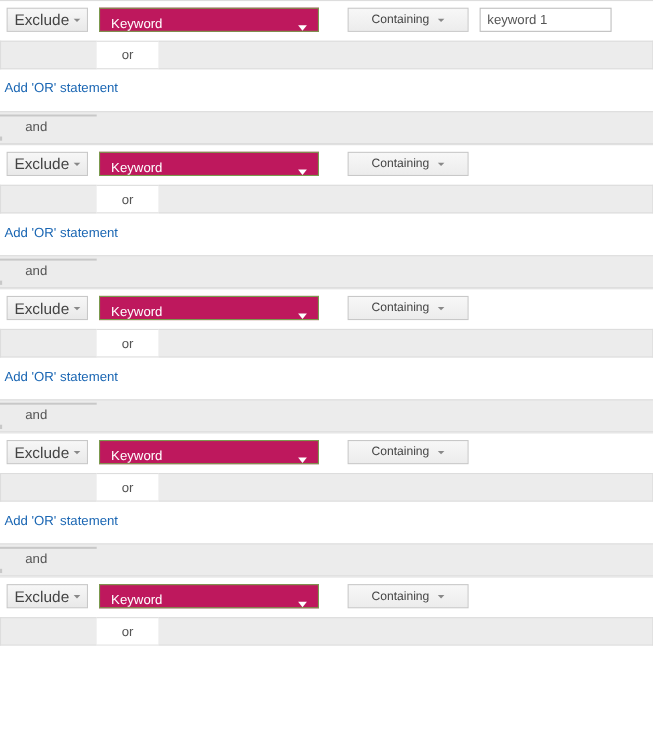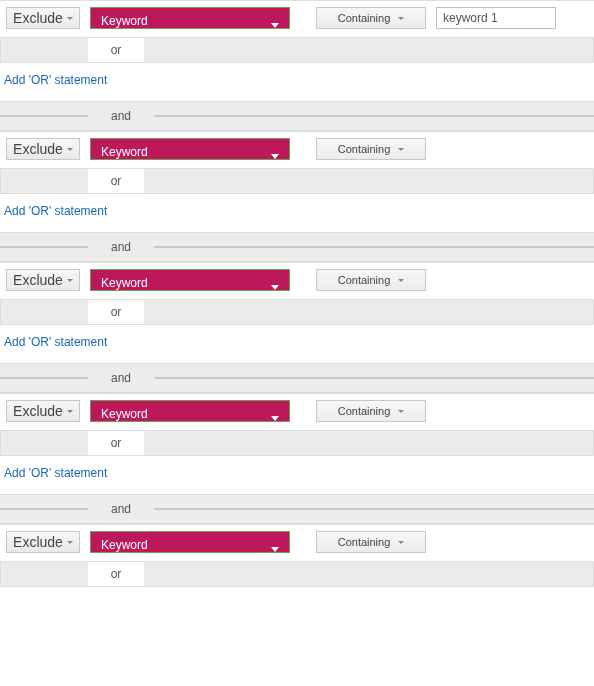--- a/index.html
+++ b/index.html
@@ -119,25 +119,26 @@
   }
   .add-or {
     color: #1a66b3;
     font-size: 12px;
     padding: 10px 4px 14px 4px;
     cursor: pointer;
     background: #fff;
   }
   .and-row {
     display: flex;
-    align-items: center;
+    align-items: flex-start;
     height: 30px;
     border-top: 1px solid #ddd;
     border-bottom: 1px solid #ddd;
     background: #ececec;
+    flex-direction: column;
   }
   .and-row .left-box {
     width: 88px;
     background: #fff;
     border: 1px solid #c8c8c8;
     margin: 2px 0 2px 0;
   }
   .and-row .and-label {
     width: 66px;
     display: flex;

